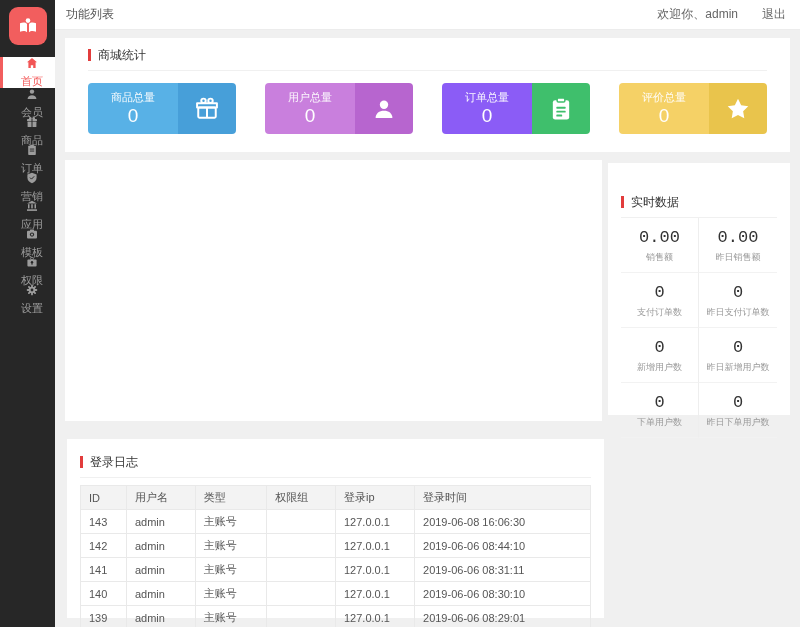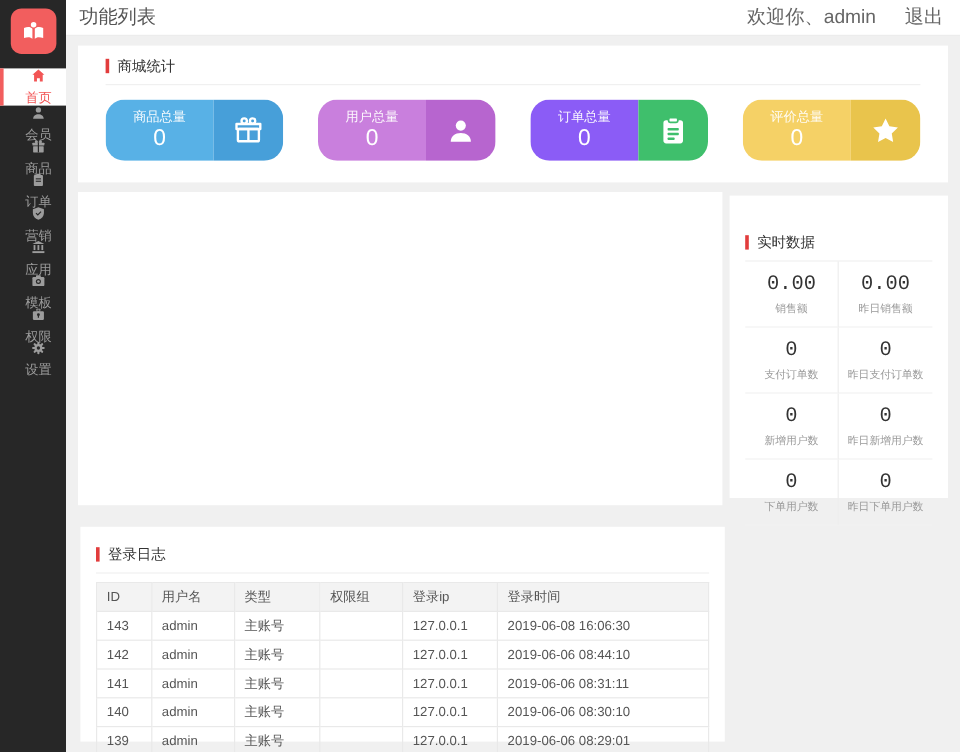--- a/index.html
+++ b/index.html
@@ -16,36 +16,36 @@
   .logo svg{width:24px;height:24px;}
   .nav-item{height:28px;display:flex;align-items:center;padding-left:9px;gap:5px;
             color:#9c9c9c;font-size:11px;cursor:pointer;white-space:nowrap;flex-direction:column;}
   .nav-item svg{width:12px;height:12px;flex:none;}
   .nav-item.active{background:#fff;color:#f25555;border-left:3px solid var(--logo-red,#f25e5e);
                    padding-left:6px;height:31px;}
   
   .topbar{position:absolute;left:55px;top:0;width:745px;height:30px;background:#fff;
           border-bottom:1px solid #ececec;box-sizing:border-box;
           display:flex;align-items:center;justify-content:space-between;
-          padding:0 14px 0 11px;font-size:16px;color:#555;}
+          padding:0 14px 0 11px;font-size:12px;color:#555;}
   .topbar-right{display:flex;gap:24px;color:#666;align-items:center;}
   .logout{cursor:pointer;}
   
   .main{position:absolute;left:55px;top:30px;width:745px;height:597px;}
   .panel{position:absolute;background:#fff;box-sizing:border-box;}
   .panel-head{display:flex;align-items:center;gap:7px;height:30px;
               border-bottom:1px solid #f0f0f0;font-size:12px;color:#333;}
   .accent-bar{width:3px;height:12px;background:var(--accent-red,#e23c3c);flex:none;}
   .panel-stats{left:10px;top:8px;width:725px;height:114px;padding:2px 23px 0;}
   .panel-chart{left:10px;top:130px;width:537px;height:261px;padding:8px 13px 0;}
   .panel-realtime{left:553px;top:133px;width:182px;height:252px;padding:24px 13px 0;}
   .panel-log{left:12px;top:409px;width:537px;height:179px;padding:8px 13px 0;}
   
   .cards{display:flex;gap:29px;margin-top:12px;}
-  .stat-card{flex:1;height:51px;border-radius:16px;overflow:hidden;display:flex;cursor:pointer;}
+  .stat-card{flex:1;height:51px;border-radius:4px;overflow:hidden;display:flex;cursor:pointer;}
   .card-info{flex:1.55;display:flex;flex-direction:column;align-items:center;justify-content:center;color:#fff;}
   .card-label{font-size:11px;opacity:.95;}
   .card-value{font-size:19px;line-height:1.15;}
   .card-icon{flex:1;display:flex;align-items:center;justify-content:center;}
   .card-icon svg{width:28px;height:28px;}
   
   .rt-grid{display:grid;grid-template-columns:1fr 1fr;font-family:Liberation Mono, monospace;}
   .rt-cell{text-align:center;padding:10px 0 8px;border-bottom:1px solid #f2f2f2;}
   .rt-cell.left{border-right:1px solid #eee;}
   .rt-value{font-size:17px;color:#333;}

